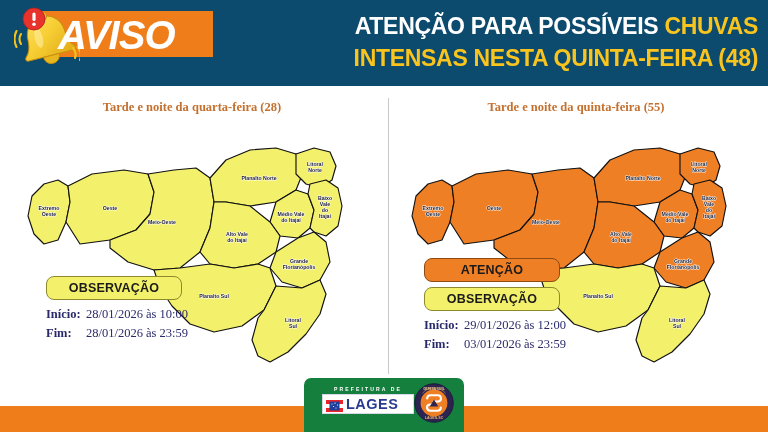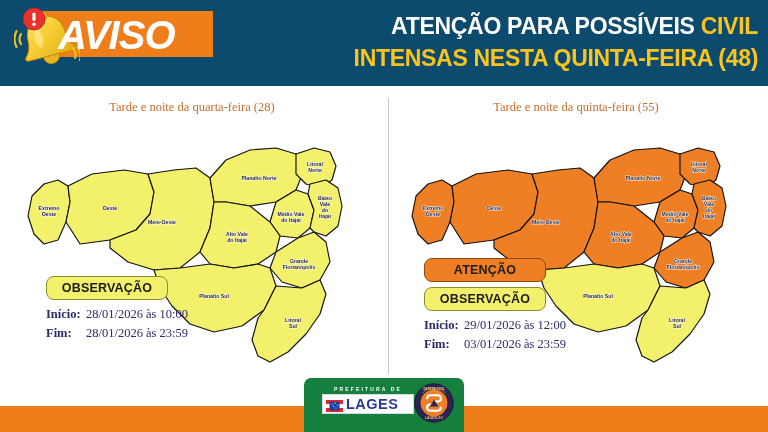--- a/index.html
+++ b/index.html
@@ -44,40 +44,40 @@
   .panels { position:absolute; left:0; top:86px; width:768px; height:300px; background:#ffffff; }
   .divider {
     position:absolute; left:388px; top:12px; width:1px; height:276px;
     background:#c9c9c9;
   }
   .panel { position:absolute; top:0; width:384px; height:300px; }
   .panel.left { left:0; }
   .panel.right { left:384px; }
   .panel-title {
     position:absolute; top:14px; left:0; width:384px; text-align:center;
-    color:#c4702f; font-size:12.5px; font-weight:normal;
+    color:#c4702f; font-size:12.5px; font-weight:bold;
     font-family:"Liberation Serif", serif;
   }
 
   .map-holder { position:absolute; left:14px; top:32px; width:356px; height:258px; }
   .map-holder svg { display:block; width:100%; height:100%; }
 
   .rlabel {
     font-family:"Liberation Sans", sans-serif;
     font-size:5.2px; font-weight:bold; fill:#1a1a2e;
     text-anchor:middle; paint-order:stroke;
     stroke:#ffffff; stroke-width:0.9px; stroke-linejoin:round;
   }
 
   
   .legend { position:absolute; }
   .legend.left-leg { left:46px; top:190px; }
   .legend.right-leg { left:40px; top:172px; }
   .badge {
-    width:122px; height:24px; border-radius:8px;
+    width:136px; height:24px; border-radius:8px;
     border:1.1px solid #8a7a20;
     display:flex; align-items:center; justify-content:center;
     font-size:12.5px; font-weight:bold; color:#1b1b1b;
     margin-bottom:5px; letter-spacing:0.2px;
   }
   .badge.atencao { background:#ef7f25; border-color:#8d4a12; }
   .badge.observacao { background:#f3f06b; border-color:#8e8a2c; }
 
   .dates {
     margin-top:4px; color:#2a2a6b; font-size:12.5px;
@@ -153,21 +153,21 @@
           <circle cx="20" cy="13" r="11" fill="#e8322c" stroke="#b11f1c" stroke-width="0.8"></circle>
           <rect x="18.4" y="6.5" width="3.2" height="8.6" rx="1.6" fill="#ffffff"></rect>
           <circle cx="20" cy="18.3" r="1.8" fill="#ffffff"></circle>
         </g>
       </svg>
     </div>
 
     <div class="aviso-text">AVISO</div>
 
     <div class="headline">
-      <span class="ln"><span class="w-white">ATENÇÃO PARA POSSÍVEIS </span><span class="w-yellow">CIVIL</span></span>
+      <span class="ln"><span class="w-white">ATENÇÃO PARA POSSÍVEIS </span><span class="w-yellow">CHUVAS</span></span>
       <span class="ln w-yellow">INTENSAS NESTA QUINTA-FEIRA (48)</span>
     </div>
   </div>
 
   <div class="panels">
     <div class="divider"></div>
 
     <div class="panel left">
       <div class="panel-title">Tarde e noite da quarta-feira (28)</div>
 

